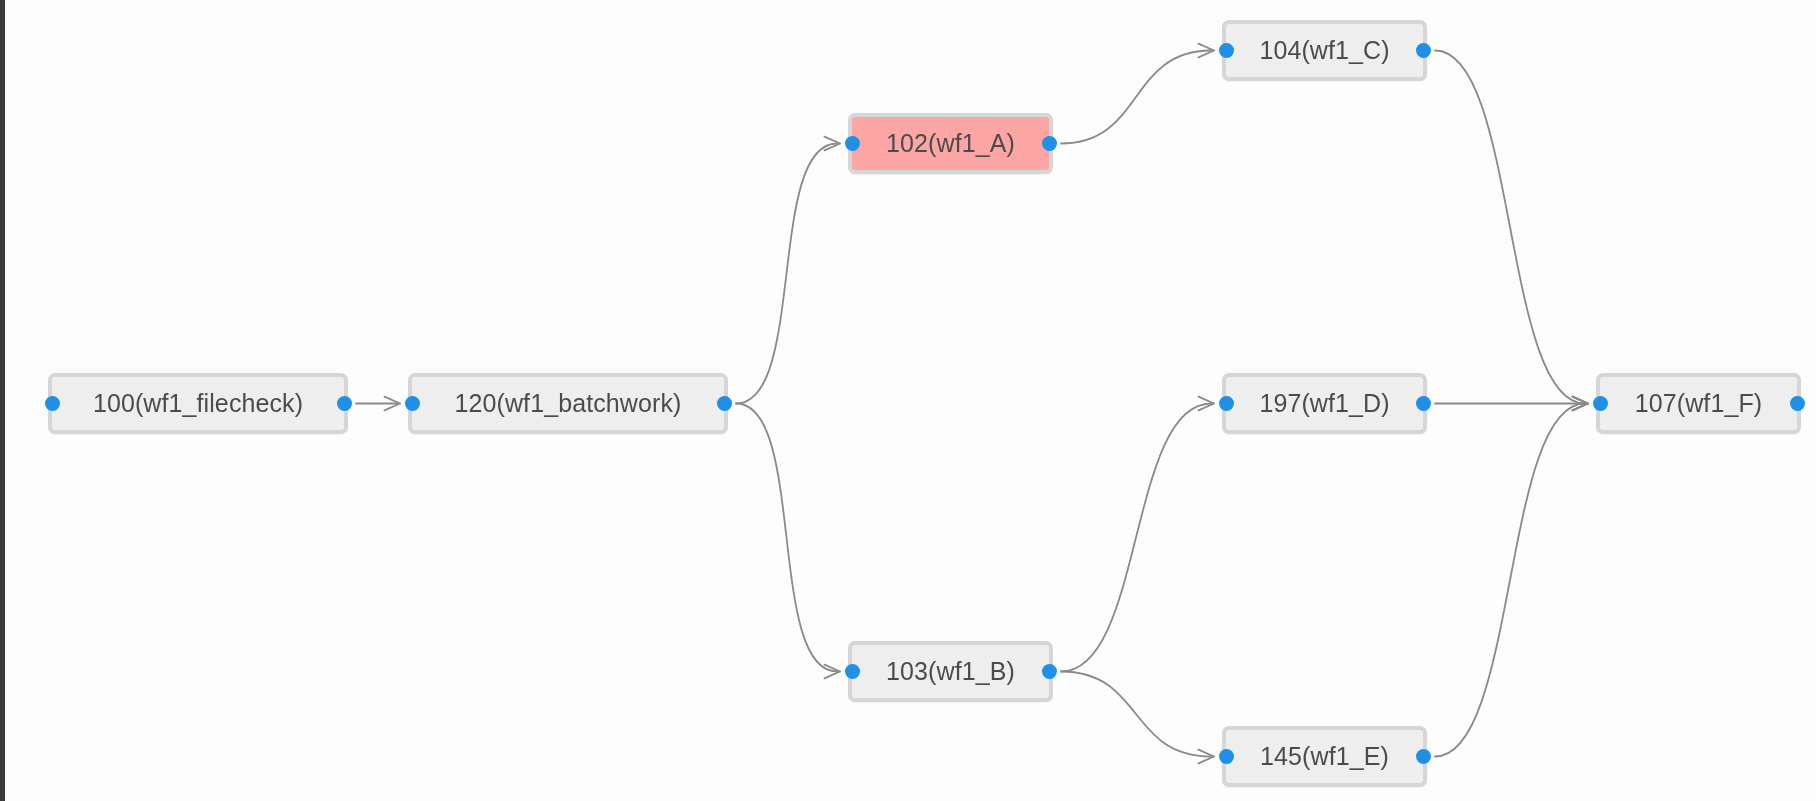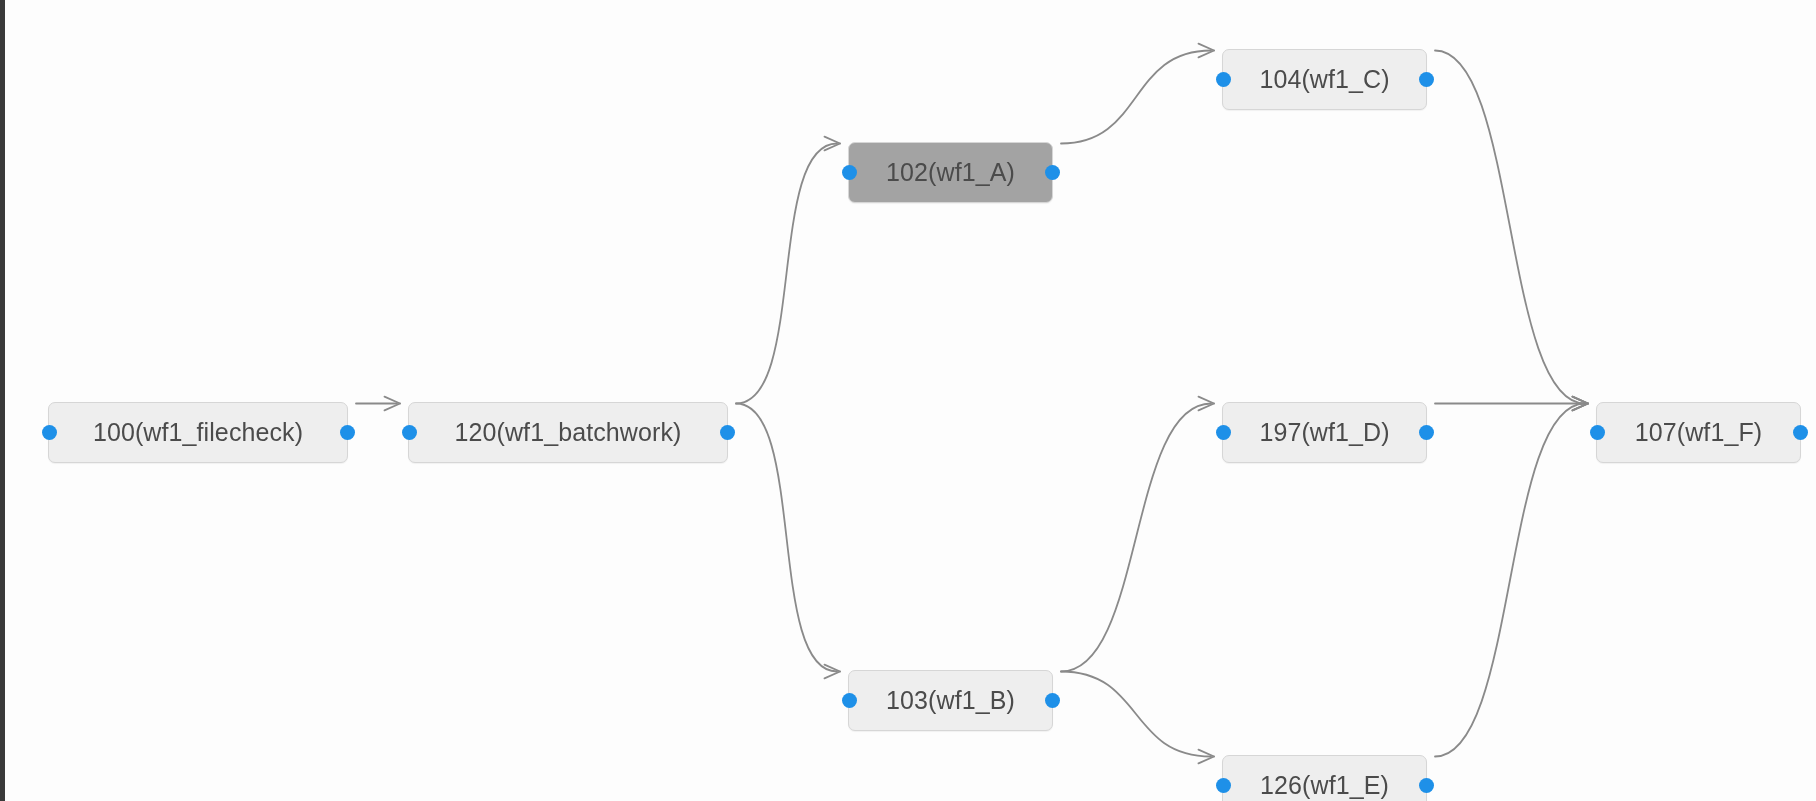--- a/index.html
+++ b/index.html
@@ -31,28 +31,27 @@
     top: 0;
     width: 1816px;
     height: 801px;
     z-index: 5;
     pointer-events: none;
   }
   .graph-node {
     position: absolute;
     box-sizing: border-box;
     background: #eeeeee;
-    border: 1px solid #000000;
+    border: 4px solid #000000;
     border-radius: 7px;
     display: flex;
     align-items: center;
     justify-content: center;
     z-index: 10;
     box-shadow: 0 1px 1px rgba(0,0,0,0.05);
-    margin-top: 29px;
   }
   .graph-node .node-label {
     font-size: 25px;
     color: #4b4b4b;
     letter-spacing: 0.1px;
     white-space: nowrap;
     font-family: "Liberation Sans", sans-serif;
   }
   .port {
     position: absolute;
@@ -124,42 +123,42 @@
       <div class="graph-node" style="left: 48px; top: 373px; width: 300px; height: 61px; background: rgb(238, 238, 238); border-color: rgb(214, 214, 214); justify-content: center;">
         <span class="node-label" style="color: rgb(75, 75, 75);">100(wf1_filecheck)</span>
         <span class="port port-in" style="background: rgb(30, 144, 232);"></span>
         <span class="port port-out" style="background: rgb(30, 144, 232);"></span>
       </div>
       <div class="graph-node" style="left: 408px; top: 373px; width: 320px; height: 61px; background: rgb(238, 238, 238); border-color: rgb(214, 214, 214);">
         <span class="node-label" style="color: rgb(75, 75, 75);">120(wf1_batchwork)</span>
         <span class="port port-in" style="background: rgb(30, 144, 232);"></span>
         <span class="port port-out" style="background: rgb(30, 144, 232);"></span>
       </div>
-      <div class="graph-node" style="left: 848px; top: 113px; width: 205px; height: 61px; background: #a3a3a3; border-color: rgb(214, 214, 214);">
+      <div class="graph-node" style="left: 848px; top: 113px; width: 205px; height: 61px; background: #fca5a5; border-color: rgb(214, 214, 214);">
         <span class="node-label" style="color: rgb(75, 75, 75);">102(wf1_A)</span>
         <span class="port port-in" style="background: rgb(30, 144, 232);"></span>
         <span class="port port-out" style="background: rgb(30, 144, 232);"></span>
       </div>
       <div class="graph-node" style="left: 848px; top: 641px; width: 205px; height: 61px; background: rgb(238, 238, 238); border-color: rgb(214, 214, 214);">
         <span class="node-label" style="color: rgb(75, 75, 75);">103(wf1_B)</span>
         <span class="port port-in" style="background: rgb(30, 144, 232);"></span>
         <span class="port port-out" style="background: rgb(30, 144, 232);"></span>
       </div>
       <div class="graph-node" style="left: 1222px; top: 20px; width: 205px; height: 61px; background: rgb(238, 238, 238); border-color: rgb(214, 214, 214);">
         <span class="node-label" style="color: rgb(75, 75, 75);">104(wf1_C)</span>
         <span class="port port-in" style="background: rgb(30, 144, 232);"></span>
         <span class="port port-out" style="background: rgb(30, 144, 232);"></span>
       </div>
       <div class="graph-node" style="left: 1222px; top: 373px; width: 205px; height: 61px; background: rgb(238, 238, 238); border-color: rgb(214, 214, 214);">
         <span class="node-label" style="color: rgb(75, 75, 75);">197(wf1_D)</span>
         <span class="port port-in" style="background: rgb(30, 144, 232);"></span>
         <span class="port port-out" style="background: rgb(30, 144, 232);"></span>
       </div>
       <div class="graph-node" style="left: 1222px; top: 726px; width: 205px; height: 61px; background: rgb(238, 238, 238); border-color: rgb(214, 214, 214);">
-        <span class="node-label" style="color: rgb(75, 75, 75);">126(wf1_E)</span>
+        <span class="node-label" style="color: rgb(75, 75, 75);">145(wf1_E)</span>
         <span class="port port-in" style="background: rgb(30, 144, 232);"></span>
         <span class="port port-out" style="background: rgb(30, 144, 232);"></span>
       </div>
       <div class="graph-node" style="left: 1596px; top: 373px; width: 205px; height: 61px; background: rgb(238, 238, 238); border-color: rgb(214, 214, 214);">
         <span class="node-label" style="color: rgb(75, 75, 75);">107(wf1_F)</span>
         <span class="port port-in" style="background: rgb(30, 144, 232);"></span>
         <span class="port port-out" style="background: rgb(30, 144, 232);"></span>
       </div>
     </div>
 

